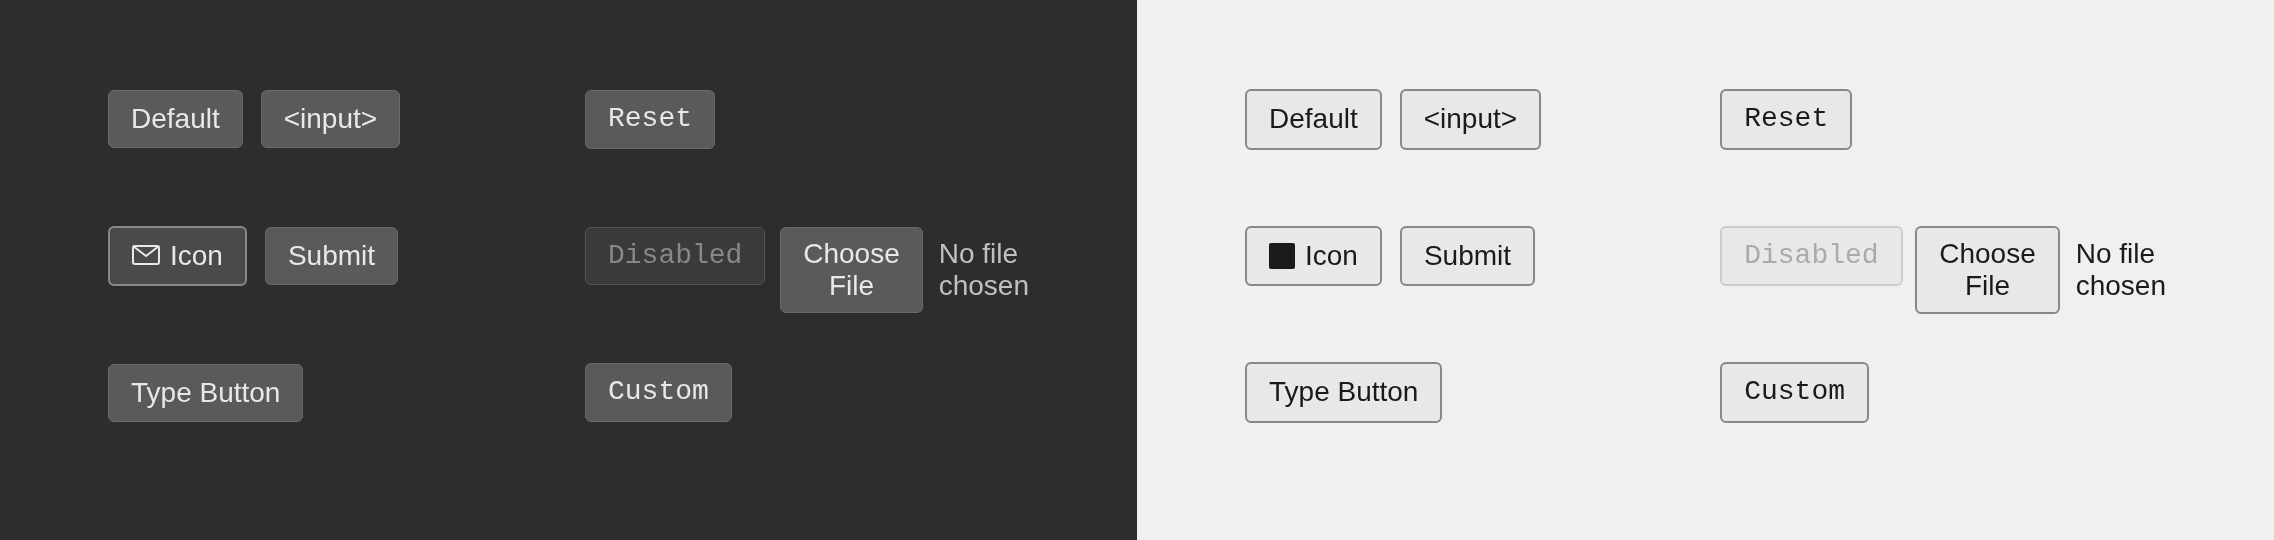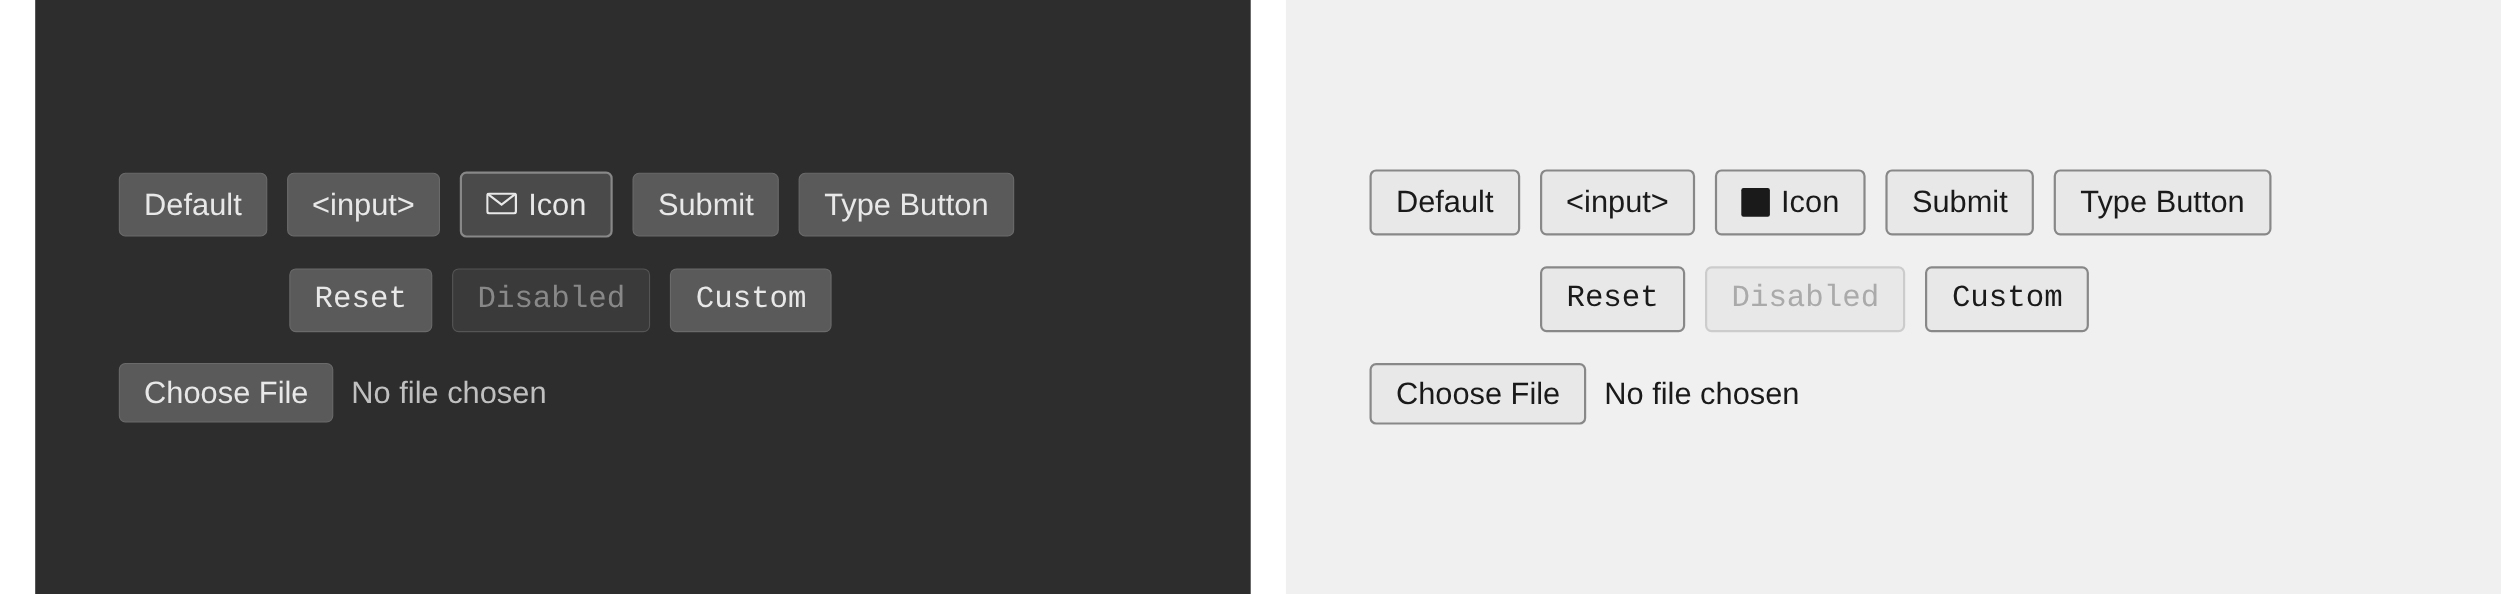--- a/index.html
+++ b/index.html
@@ -8,24 +8,22 @@
       width: 2274px;
       height: 540px;
       display: flex;
       font-family: -apple-system, BlinkMacSystemFont, "Segoe UI", sans-serif;
       overflow: hidden;
     }
 
     .panel {
       flex: 1;
       display: flex;
-      flex-direction: column;
       justify-content: center;
-      padding: 60px 76px;
-      margin-left: 32px;
+      padding: 60px 108px;
     }
 
     .panel-dark {
       background-color: #2d2d2d;
     }
 
     .panel-light {
       background-color: #f0f0f0;
     }
 

